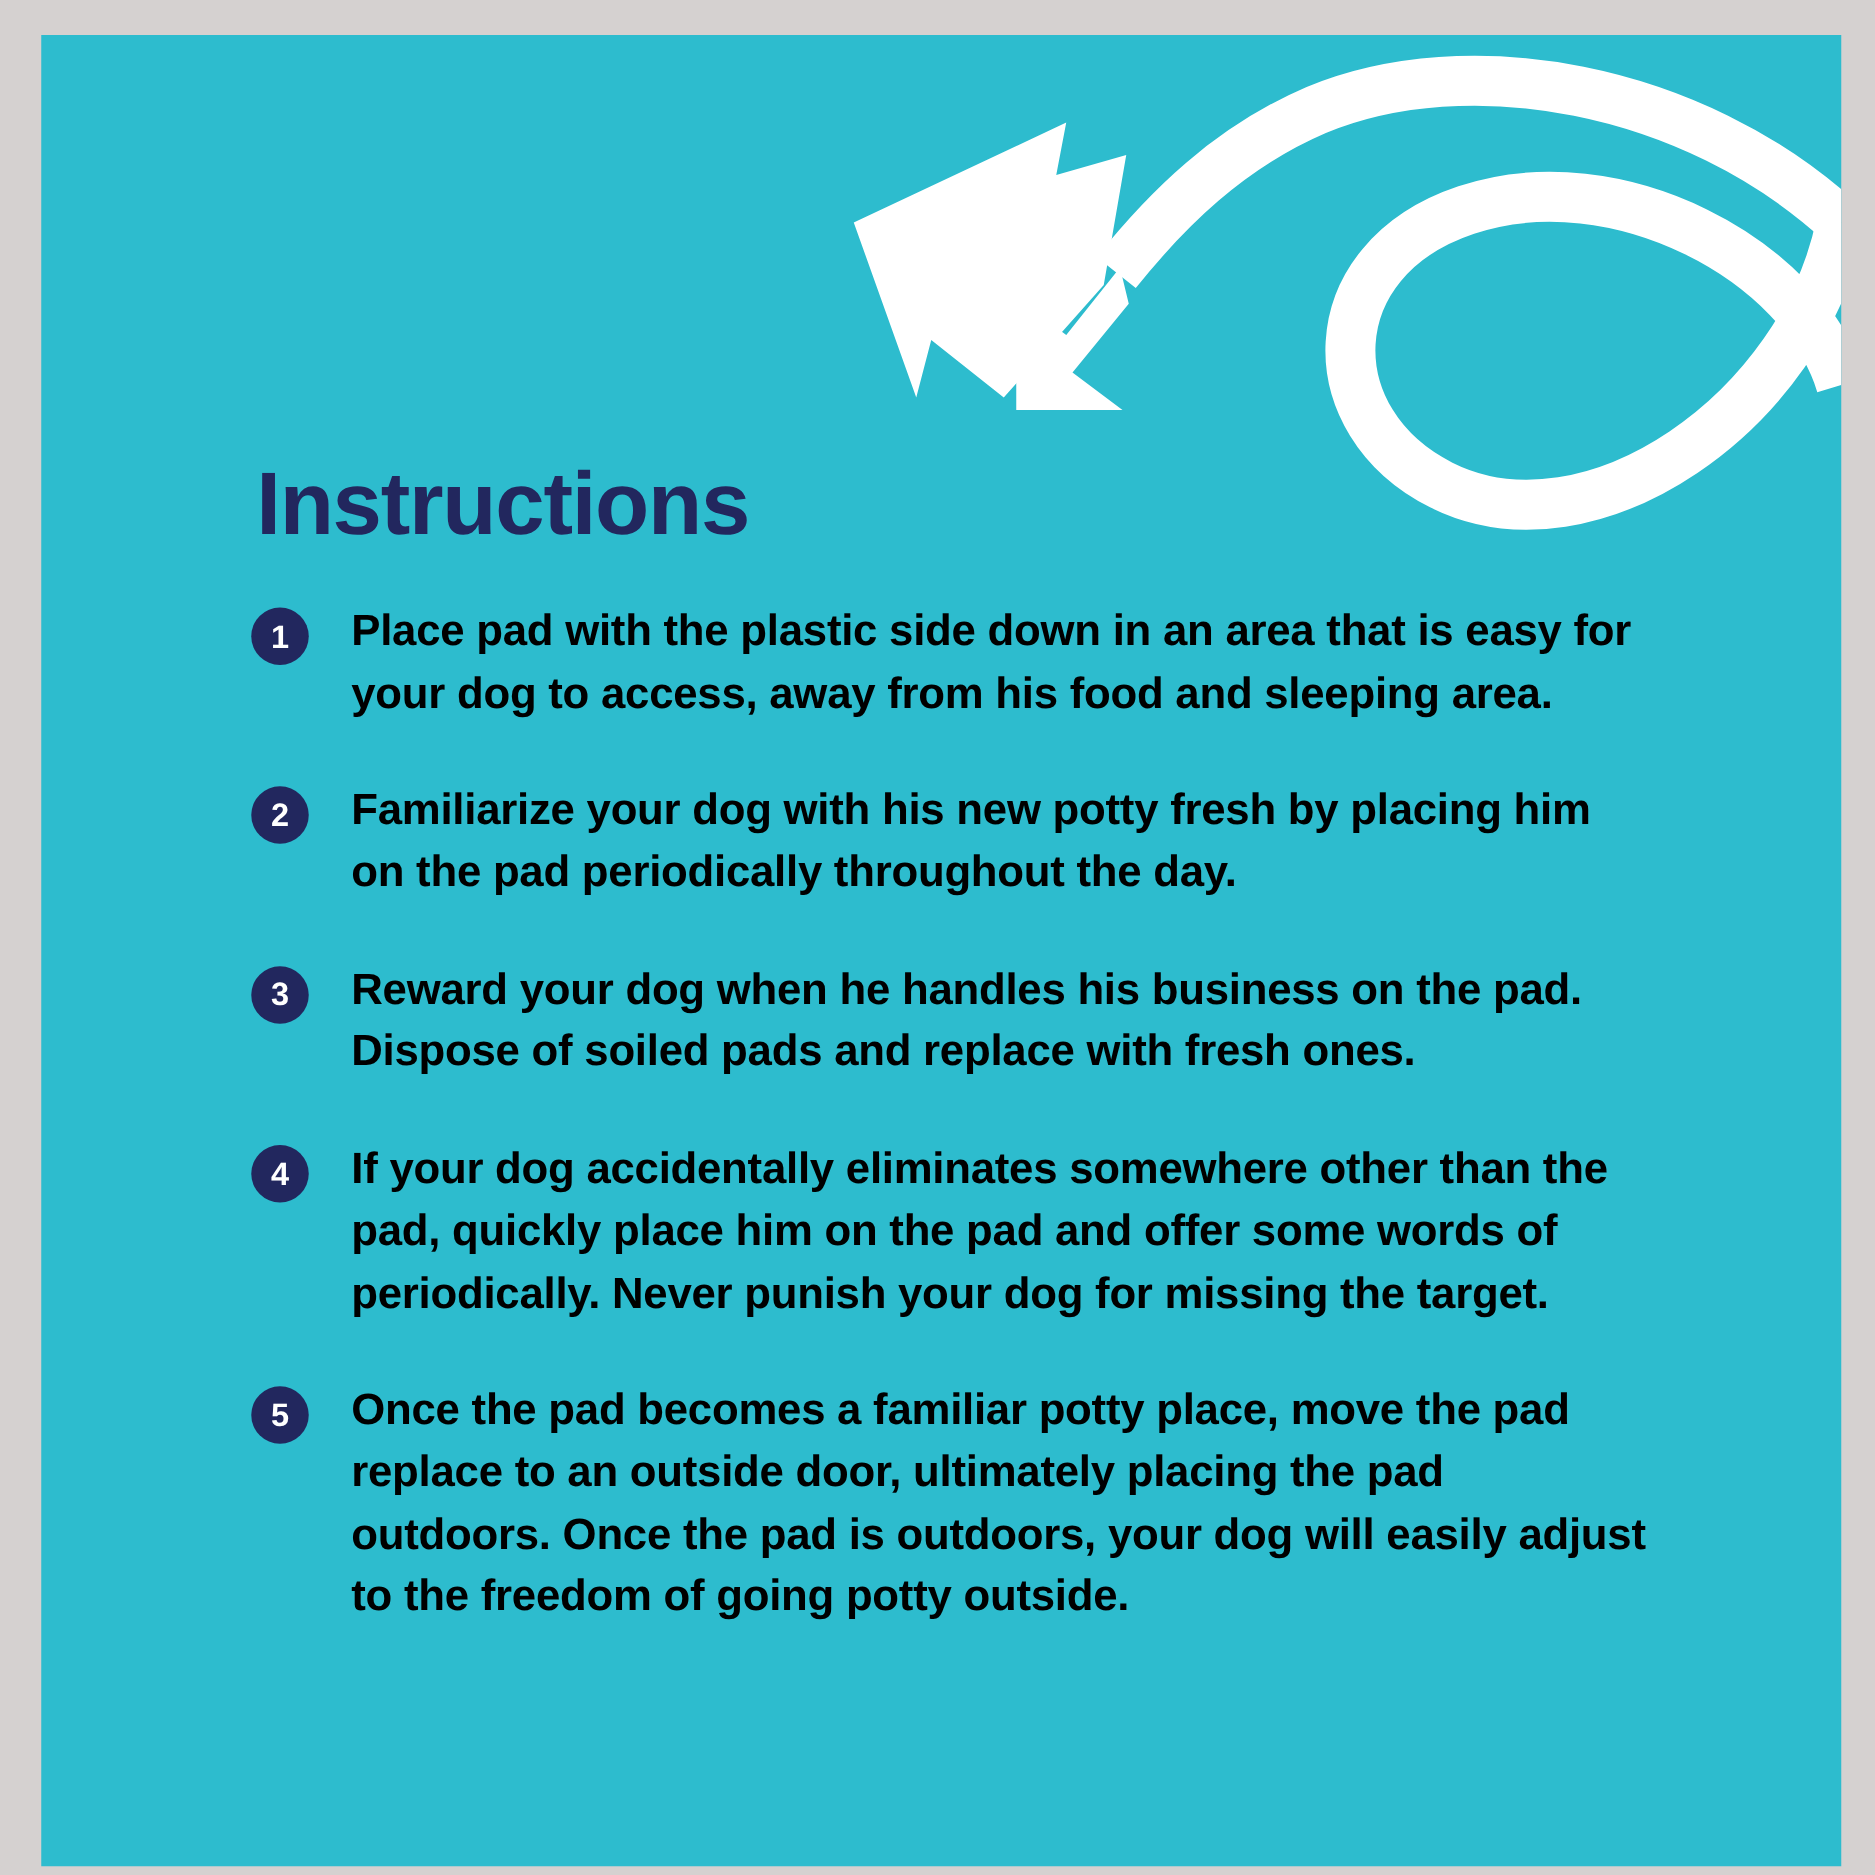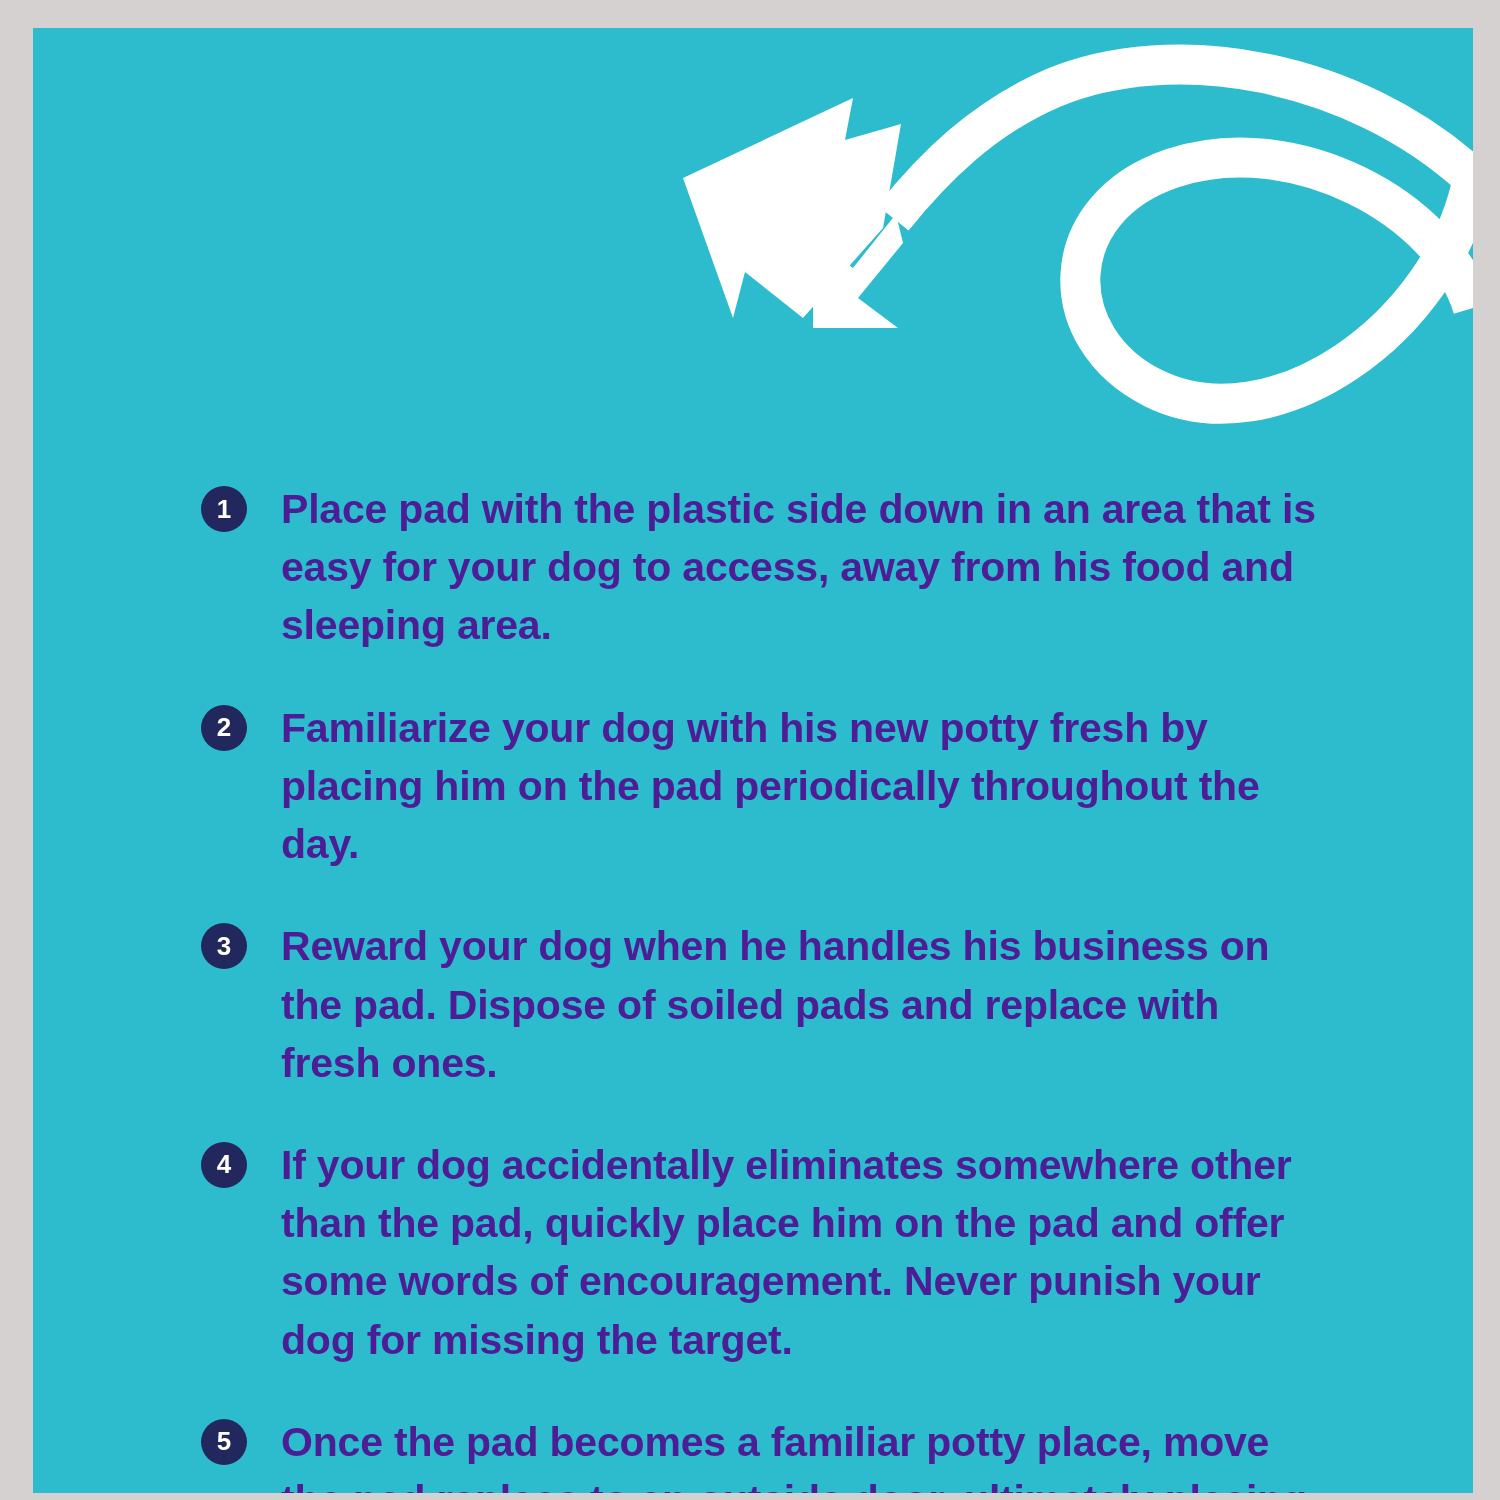--- a/index.html
+++ b/index.html
@@ -75,22 +75,22 @@
     font-size: 26px;
     font-weight: bold;
     display: flex;
     align-items: center;
     justify-content: center;
     margin-top: 6px;
   }
 
   .step-text {
     margin-left: 34px;
-    color: #4c1d95;
-    font-size: 41px;
+    color: #000000;
+    font-size: 35px;
     line-height: 1.42;
     font-weight: bold;
     letter-spacing: -0.2px;
   }
 </style>
 </head>
 <body>
 
 <div class="page">
   <div class="card">
@@ -100,41 +100,42 @@
                C 700 40, 520 10, 400 60
                C 330 90, 280 140, 240 190" stroke="#ffffff" stroke-width="40" fill="none" stroke-linecap="butt"></path>
       <path d="M 820 150
                C 790 300, 620 420, 500 360
                C 400 310, 400 180, 520 140
                C 640 100, 790 180, 820 280" stroke="#ffffff" stroke-width="40" fill="none" stroke-linecap="butt"></path>
       <polygon points="230,200 248,96 192,112 200,70 30,150 80,290 92,244 150,290" fill="#ffffff"></polygon>
       <path d="M 243 186 L 200 240 L 160 210 L 160 300 L 245 300 L 205 270 L 250 215 Z" fill="#ffffff"></path>
     </svg>
 
+    <div class="title">Instructions</div>
 
     <div class="steps">
 
       <div class="step">
         <div class="step-num">1</div>
         <div class="step-text">Place pad with the plastic side down in an area that is easy for your dog to access, away from his food and sleeping area.</div>
       </div>
 
       <div class="step">
         <div class="step-num">2</div>
         <div class="step-text">Familiarize your dog with his new potty fresh by placing him on the pad periodically throughout the day.</div>
       </div>
 
       <div class="step">
         <div class="step-num">3</div>
         <div class="step-text">Reward your dog when he handles his business on the pad. Dispose of soiled pads and replace with fresh ones.</div>
       </div>
 
       <div class="step">
         <div class="step-num">4</div>
-        <div class="step-text">If your dog accidentally eliminates somewhere other than the pad, quickly place him on the pad and offer some words of encouragement. Never punish your dog for missing the target.</div>
+        <div class="step-text">If your dog accidentally eliminates somewhere other than the pad, quickly place him on the pad and offer some words of periodically. Never punish your dog for missing the target.</div>
       </div>
 
       <div class="step">
         <div class="step-num">5</div>
         <div class="step-text">Once the pad becomes a familiar potty place, move the pad replace to an outside door, ultimately placing the pad outdoors. Once the pad is outdoors, your dog will easily adjust to the freedom of going potty outside.</div>
       </div>
 
     </div>
   </div>
 </div>

